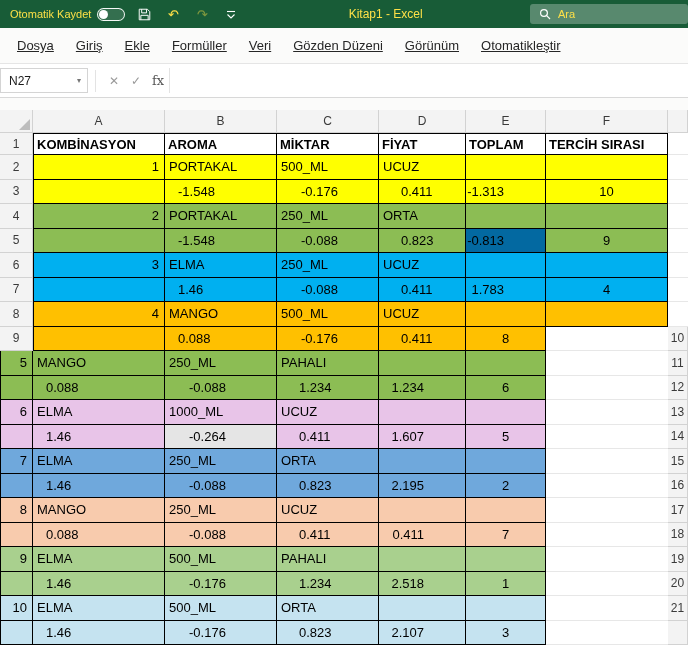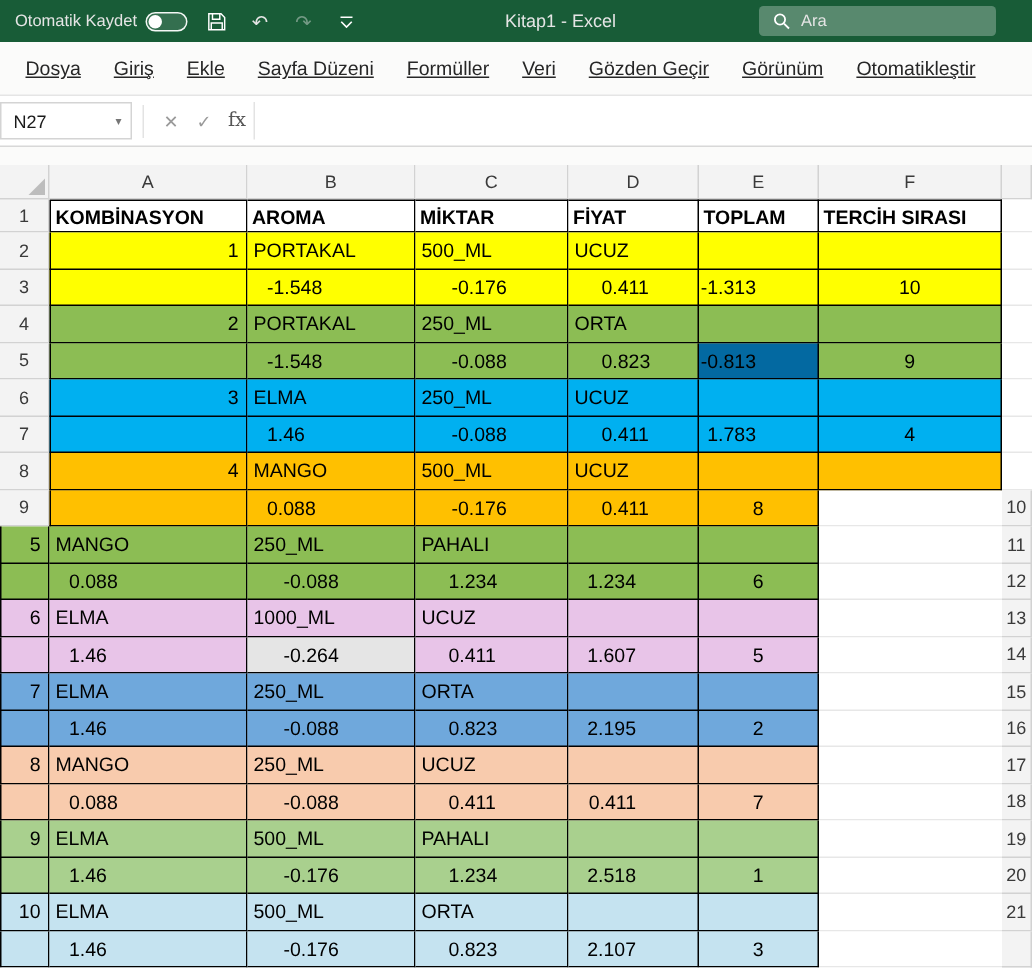--- a/index.html
+++ b/index.html
@@ -1,30 +1,30 @@
 <!DOCTYPE html>
 <html><head>
 <meta charset="utf-8">
 <style>
   * { box-sizing: border-box; margin: 0; padding: 0; }
   html, body { width: 688px; height: 648px; overflow: hidden; }
   body { font-family: "Liberation Sans", sans-serif; background: #fff; }
 
   
-  .titlebar { height: 28px; background: #185C37; display: flex; align-items: center; color: #e5e5e5; }
+  .titlebar { height: 28px; background: #185C37; display: flex; align-items: center; color: #fde047; }
   .tb-left { display: flex; align-items: center; gap: 9px; padding-left: 10px; flex-shrink: 0; }
   .autosave { display: flex; align-items: center; gap: 6px; font-size: 11px; white-space: nowrap; }
   .toggle { width: 28px; height: 13px; border: 1px solid rgba(255,255,255,.95); border-radius: 7px;
             background: rgba(255,255,255,.12); display: flex; align-items: center; padding: 1px; }
   .knob { width: 9px; height: 9px; border-radius: 50%; background: #fff; }
   .tb-btn { width: 20px; height: 20px; display: flex; align-items: center; justify-content: center;
             font-size: 13px; line-height: 1; }
   .dim { opacity: .45; }
   .tb-title { flex: 1; text-align: center; font-size: 12px; white-space: nowrap; overflow: hidden; }
-  .search { width: 158px; height: 20px; margin-right: 24px; background: rgba(255,255,255,.28);
+  .search { width: 158px; height: 20px; margin-right: 0; background: rgba(255,255,255,.28);
             border-radius: 3px; display: flex; align-items: center; gap: 7px; padding-left: 9px;
             font-size: 11px; flex-shrink: 0; }
 
   
   .tabs { height: 36px; background: #FBFBFA; display: flex; align-items: stretch; padding-left: 6px;
           border-bottom: 1px solid #E5E5E5; overflow: hidden; }
   .tab { display: flex; align-items: center; padding: 0 11px; font-size: 13px; color: #262626;
          white-space: nowrap; text-decoration: underline; }
 
   
@@ -105,24 +105,23 @@
       </svg>
     </span>
     <span>Ara</span>
   </div>
 </div>
 
 <div class="tabs" id="ribbon-tabs">
     <div class="tab">Dosya</div>
     <div class="tab">Giriş</div>
     <div class="tab">Ekle</div>
-    <div class="tab">Sayfa Düzeni</div>
     <div class="tab">Formüller</div>
     <div class="tab">Veri</div>
-    <div class="tab">Gözden Geçir</div>
+    <div class="tab">Gözden Düzeni</div>
     <div class="tab">Görünüm</div>
     <div class="tab">Otomatikleştir</div>
   </div>
 
 <div class="fbar">
   <div class="namebox">
     <span>N27</span>
     <span class="nb-chev">▾</span>
   </div>
   <span class="vline"></span>

